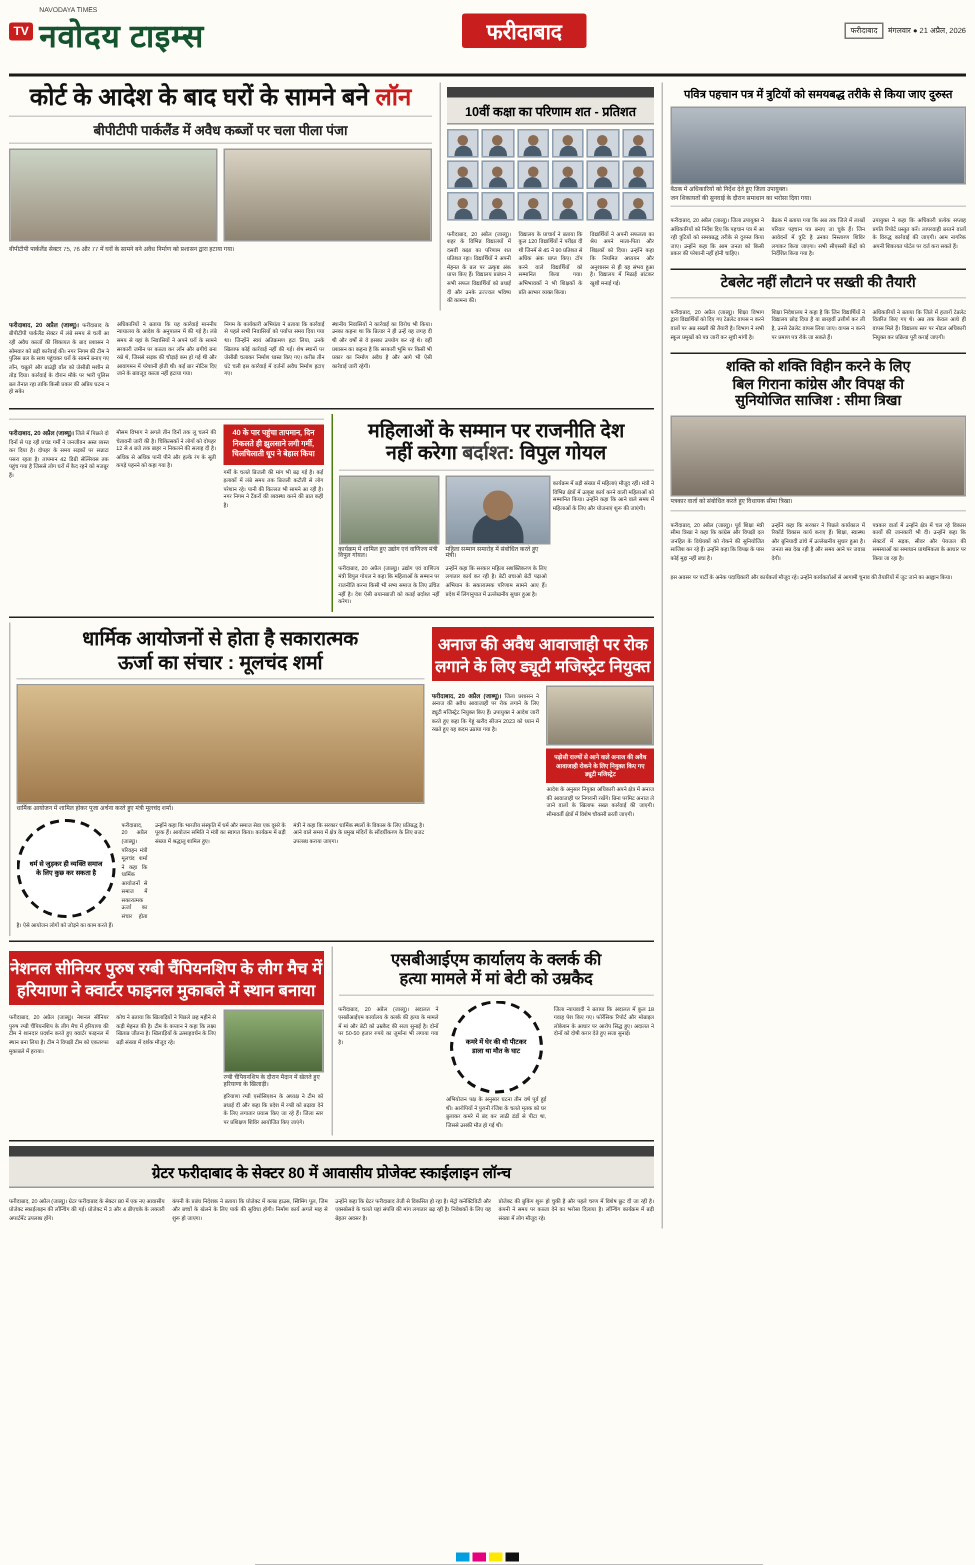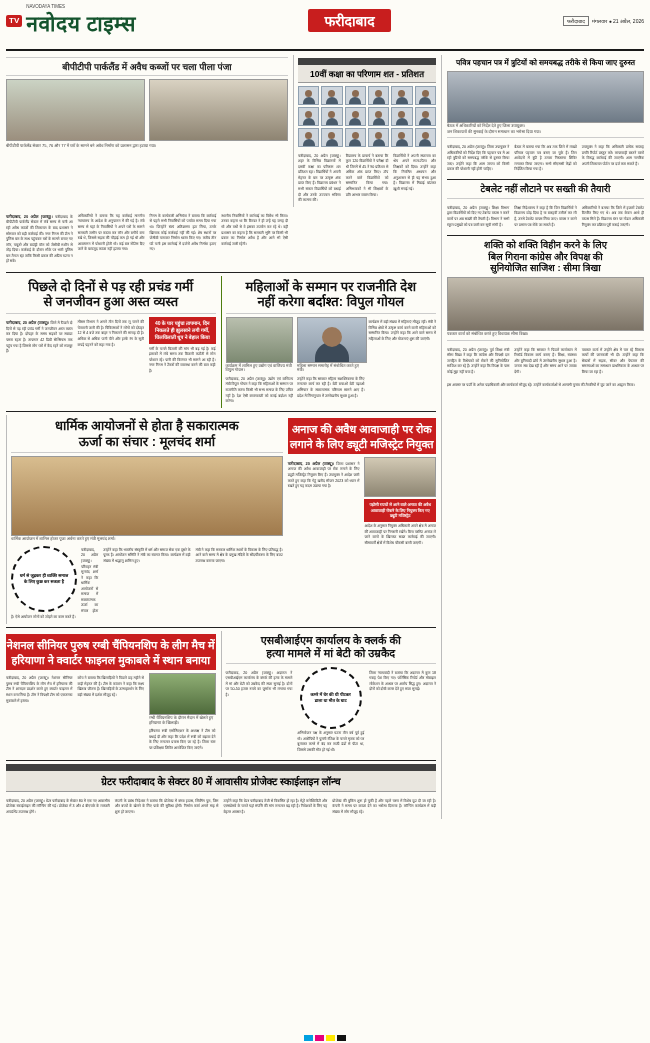--- a/index.html
+++ b/index.html
@@ -27,21 +27,21 @@
   .photorow{display:flex;gap:4px;margin:3px 0;}
   .photo{position:relative;overflow:hidden;border:1px solid #999;}
   .cap{font-size:4px;color:#333;margin-top:1px;line-height:1.2;}
 
   .textcols{display:flex;gap:5px;}
   .tcol{flex:1;}
   .body-txt{font-size:3.6px;line-height:1.55;color:#222;text-align:justify;hyphens:auto;word-wrap:break-word;}
   .lead{font-size:4px;font-weight:bold;}
 
   .sec-head{font-size:13px;font-weight:bold;text-align:center;line-height:1.2;margin:3px 0;color:#111;}
-  .sec-head .red{color:#000000;font-family:Liberation Serif, serif;}
+  .sec-head .red{color:#404040;font-family:Liberation Serif, serif;}
   .sec-head-sm{font-size:11px;font-weight:bold;text-align:center;line-height:1.2;margin:3px 0;color:#111;}
 
   .redbar{background:#c81e1e;color:#fff;font-size:11px;font-weight:bold;text-align:center;padding:3px 0;margin:3px 0;}
   .greybar{background:#e9e6df;border-top:7px solid #404040;border-bottom:1px solid #999;font-size:10px;font-weight:bold;text-align:center;padding:3px 0;margin:3px 0;}
   .vivek{background:#c81e1e;color:#fff;font-size:13px;font-weight:bold;text-align:center;padding:3px 0;}
   .vivek-sub{font-size:7.5px;font-weight:bold;text-align:center;line-height:1.3;margin:3px 0;}
 
   .grid-faces{display:grid;grid-template-columns:repeat(6,1fr);gap:2px;}
   .face{height:17px;background:#cfd6dd;border:0.5px solid #8fa0b0;position:relative;}
   .face:after{content:"";position:absolute;left:50%;top:3px;width:7px;height:7px;margin-left:-3.5px;border-radius:50%;background:#8b6b52;}
@@ -80,20 +80,23 @@
       <span>मंगलवार ● 21 अप्रैल, 2026</span>
     </div>
   </div>
 
   <div class="cols">
 
     <div class="colL">
 
       <div style="display:flex;gap:5px;">
         <div style="width:282px;">
+          <div class="headline">
+            <span>कोर्ट के आदेश के बाद घरों के सामने बने</span> <span class="red">लॉन</span>
+          </div>
           <div class="subhead">बीपीटीपी पार्कलैंड में अवैध कब्जों पर चला पीला पंजा</div>
           <div class="photorow">
             <div class="photo" style="width:137px;height:60px;background:linear-gradient(#cbd3c4,#9b8f7e);"></div>
             <div class="photo" style="width:137px;height:60px;background:linear-gradient(#d9d2c2,#8e8472);"></div>
           </div>
           <div class="cap">बीपीटीपी पार्कलैंड सेक्टर 75, 76 और 77 में घरों के सामने बने अवैध निर्माण को प्रशासन द्वारा हटाया गया।</div>
         </div>
 
         <div style="width:143px;border-left:1px solid #bbb;padding-left:4px;">
           <div class="greybar" style="font-size:8.5px;">10वीं कक्षा का परिणाम शत - प्रतिशत</div>
@@ -143,23 +146,20 @@
           </div>
         <div class="tcol">
             <p class="body-txt">स्थानीय निवासियों ने कार्रवाई का विरोध भी किया। उनका कहना था कि बिल्डर ने ही उन्हें यह जगह दी थी और वर्षों से वे इसका उपयोग कर रहे थे। वहीं प्रशासन का कहना है कि सरकारी भूमि पर किसी भी प्रकार का निर्माण अवैध है और आगे भी ऐसी कार्रवाई जारी रहेगी।</p>
           </div>
       </div>
 
       <div class="rule"></div>
 
       <div style="display:flex;gap:5px;">
         <div style="width:212px;">
-          <div class="sec-head">
-            <span>पिछले दो दिनों से पड़ रही प्रचंड गर्मी</span><br><span>से जनजीवन हुआ अस्त व्यस्त</span>
-          </div>
           <div class="rule-thin"></div>
           <div class="textcols">
             <div class="tcol">
                 <p class="body-txt"><span class="lead">फरीदाबाद, 20 अप्रैल (जाब्यू)।</span> <span>जिले में पिछले दो दिनों से पड़ रही प्रचंड गर्मी ने जनजीवन अस्त व्यस्त कर दिया है। दोपहर के समय सड़कों पर सन्नाटा पसरा रहता है। तापमान 42 डिग्री सेल्सियस तक पहुंच गया है जिससे लोग घरों में कैद रहने को मजबूर हैं।</span></p>
               </div>
             <div class="tcol">
                 <p class="body-txt">मौसम विभाग ने अगले तीन दिनों तक लू चलने की चेतावनी जारी की है। चिकित्सकों ने लोगों को दोपहर 12 से 4 बजे तक बाहर न निकलने की सलाह दी है। अधिक से अधिक पानी पीने और हल्के रंग के सूती कपड़े पहनने को कहा गया है।</p>
               </div>
             <div class="tcol">
               <div class="pullquote">40 के पार पहुंचा तापमान, दिन निकलते ही झुलसाने लगी गर्मी, चिलचिलाती धूप ने बेहाल किया</div>

